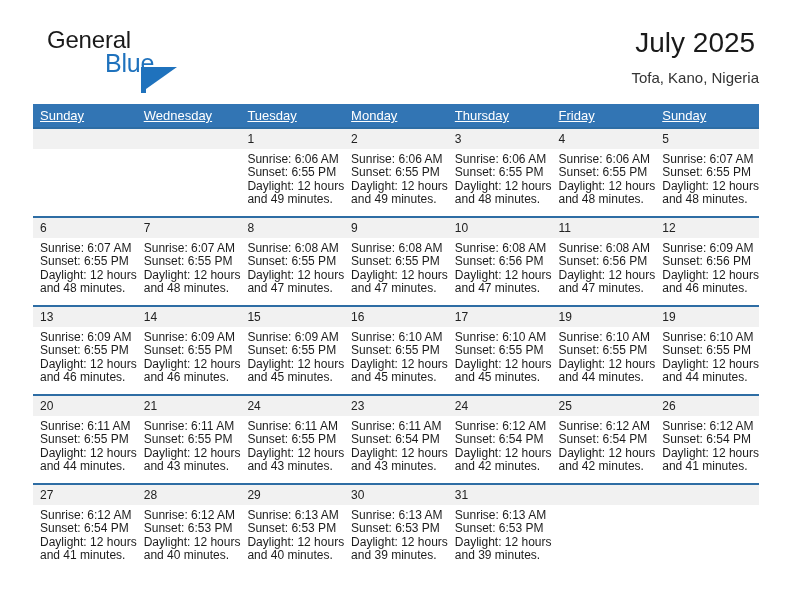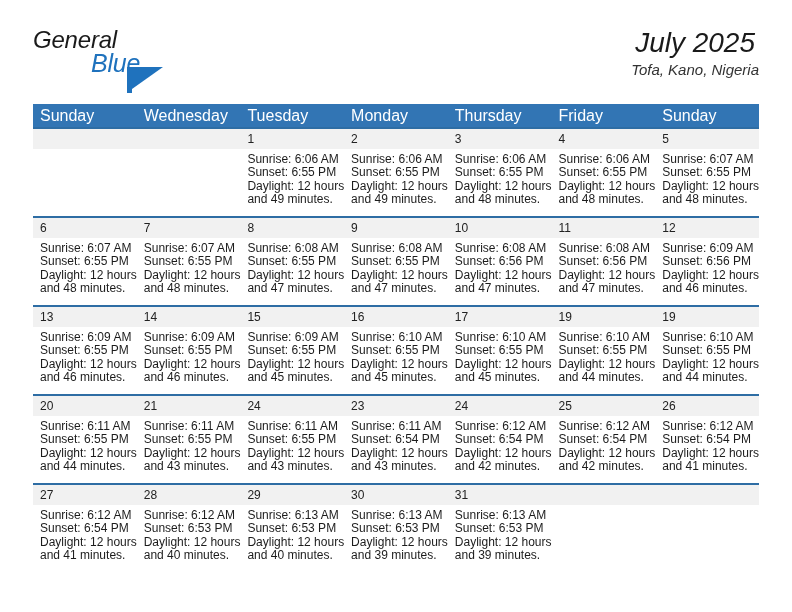--- a/index.html
+++ b/index.html
@@ -17,25 +17,24 @@
   .page {
     position: relative;
     width: 792px;
     height: 612px;
     box-sizing: border-box;
   }
 
   
   .header {
     position: absolute;
-    left: 33px;
+    left: 47px;
     top: 26px;
     right: 33px;
     height: 70px;
-    font-style: italic;
   }
   .brand {
     position: absolute;
     left: 0;
     top: 0;
     width: 300px;
     height: 62px;
   }
   .brand-general {
     position: absolute;
@@ -91,45 +90,46 @@
   .cal-title {
     font-size: 28px;
     color: #1a1a1a;
     line-height: 34px;
     white-space: nowrap;
   }
   .cal-location {
     font-size: 15px;
     color: #333333;
     line-height: 20px;
-    margin-top: 0;
+    margin-top: 8px;
     white-space: nowrap;
   }
 
   
   .calendar {
     position: absolute;
     left: 33px;
     top: 104px;
     width: 726px;
     border-collapse: collapse;
     table-layout: fixed;
   }
   .calendar col { width: 103.71px; }
 
   .calendar thead th {
     background: #3275b4;
     color: #ffffff;
-    font-size: 16px;
+    font-size: 13px;
     font-weight: normal;
     text-align: left;
     padding: 5px 0 5px 7px;
     height: 11px;
     line-height: 13px;
     border: none;
+    text-decoration: underline;
   }
 
   .calendar td {
     vertical-align: top;
     padding: 0;
     border: none;
     height: 89px;
   }
   .cell {
     position: relative;

